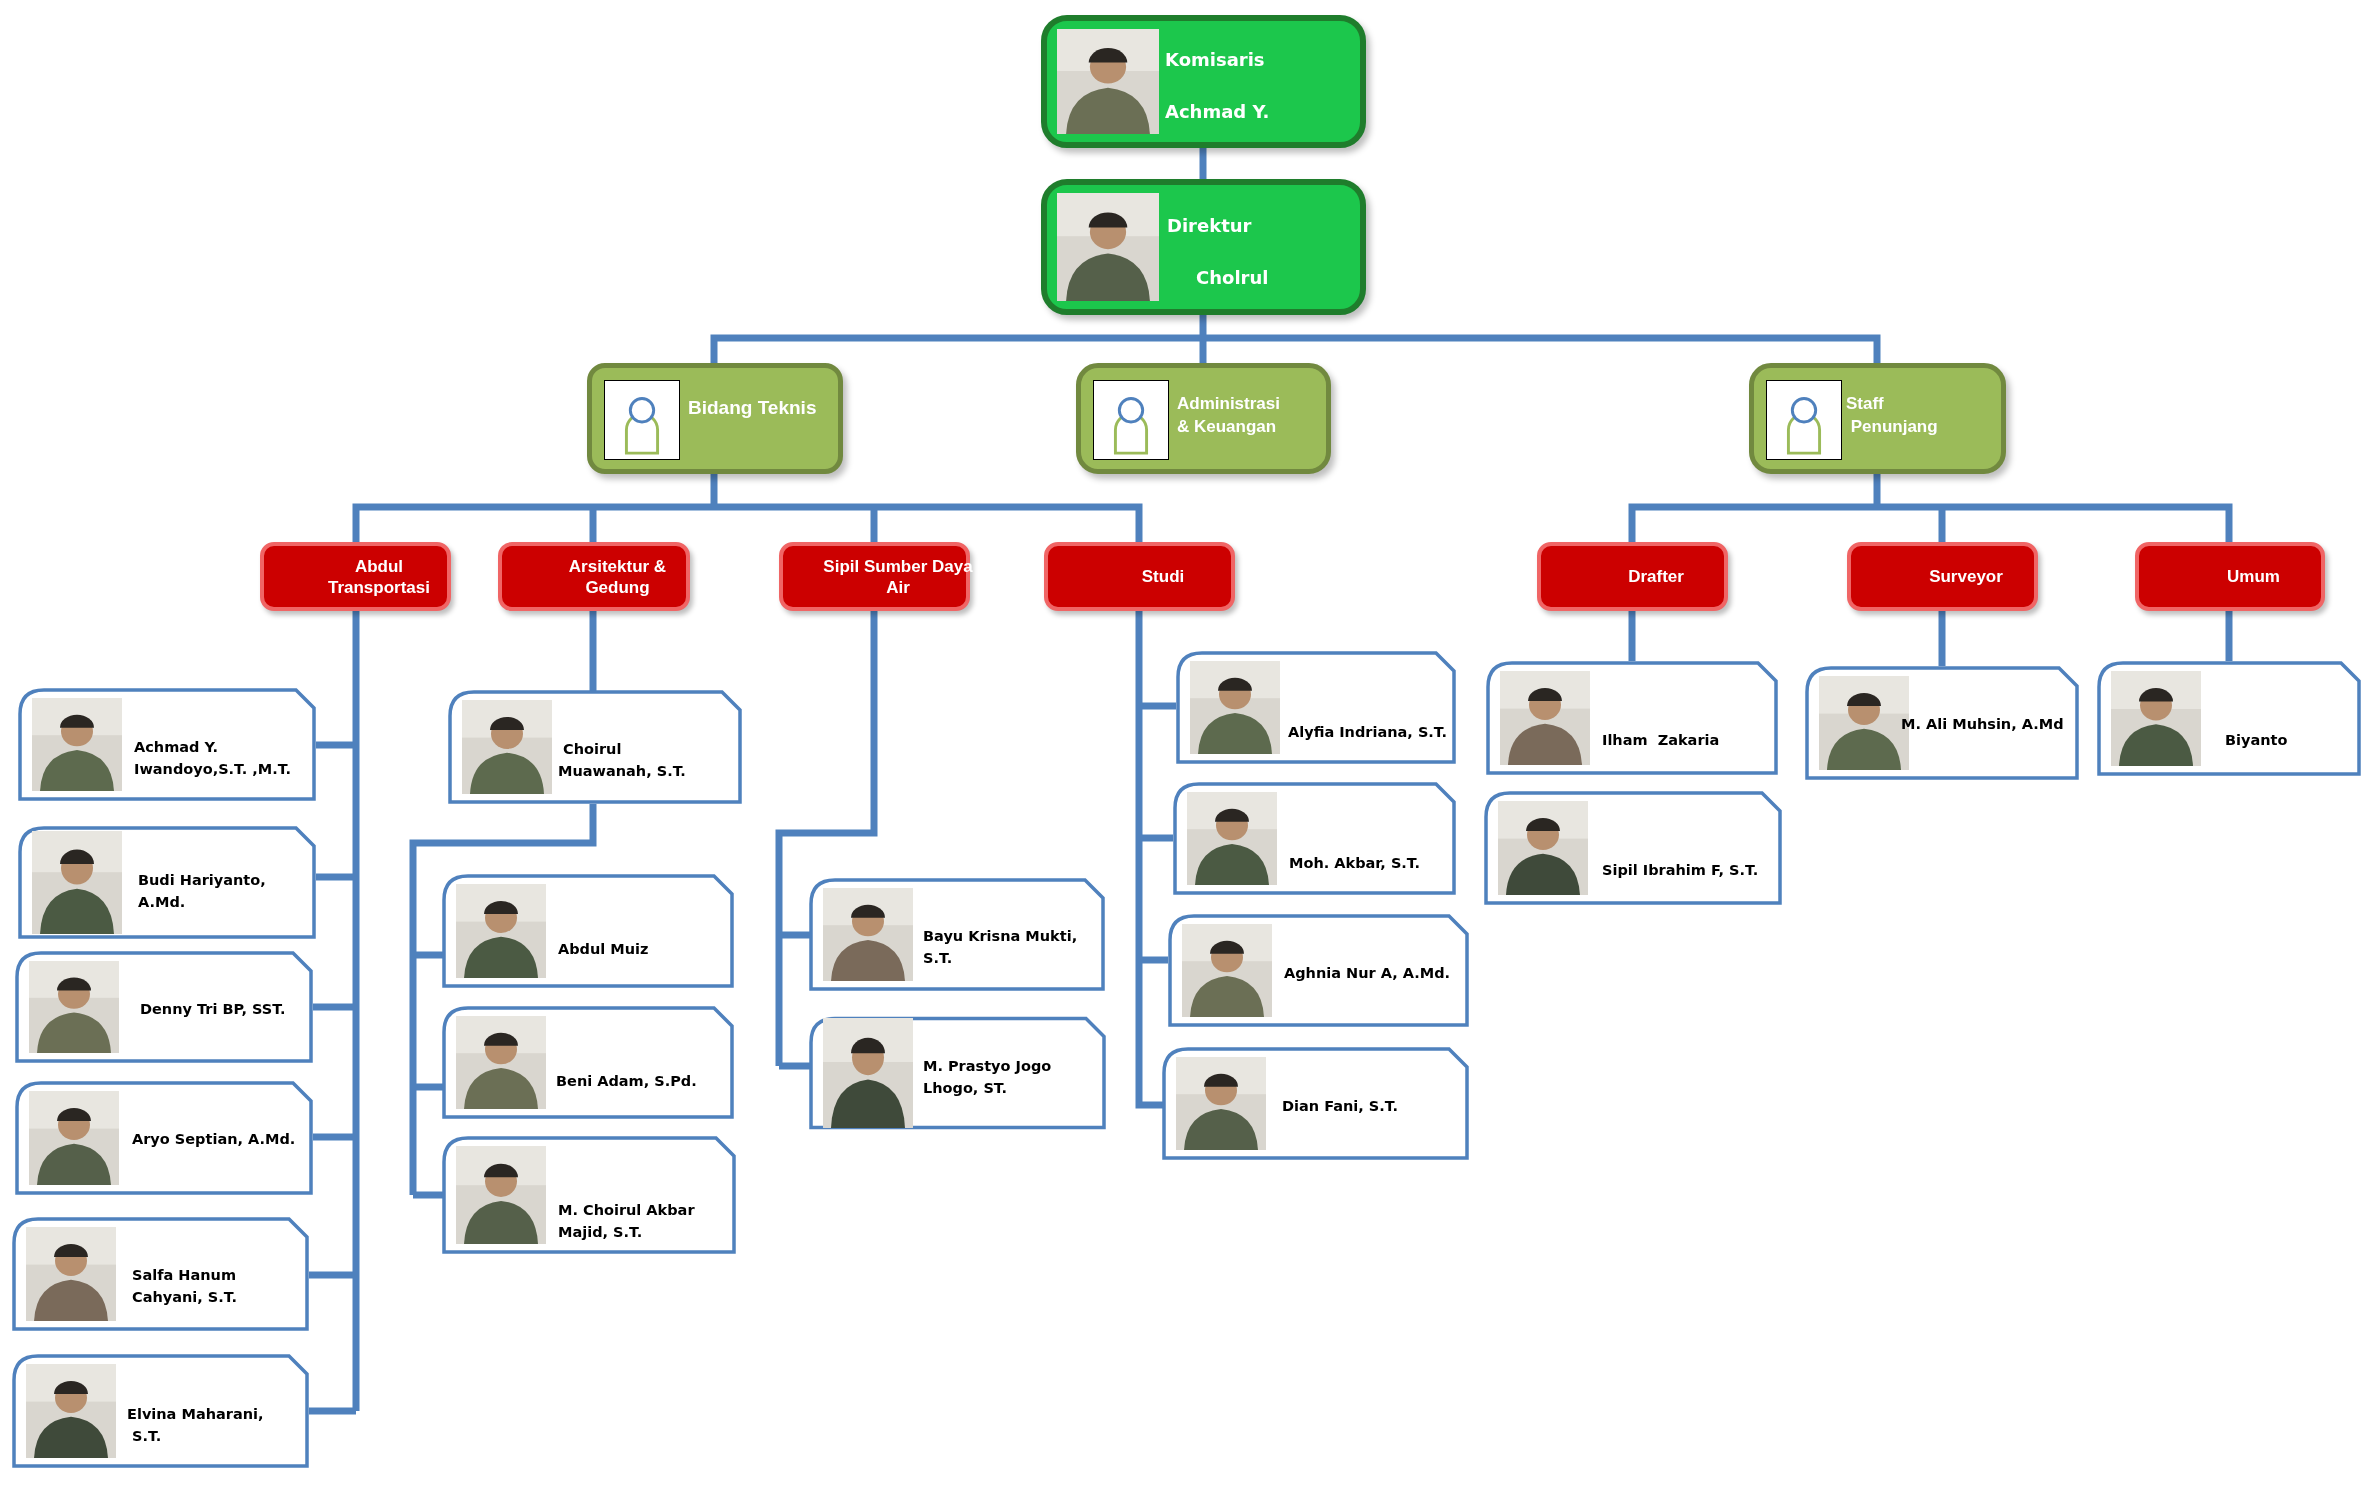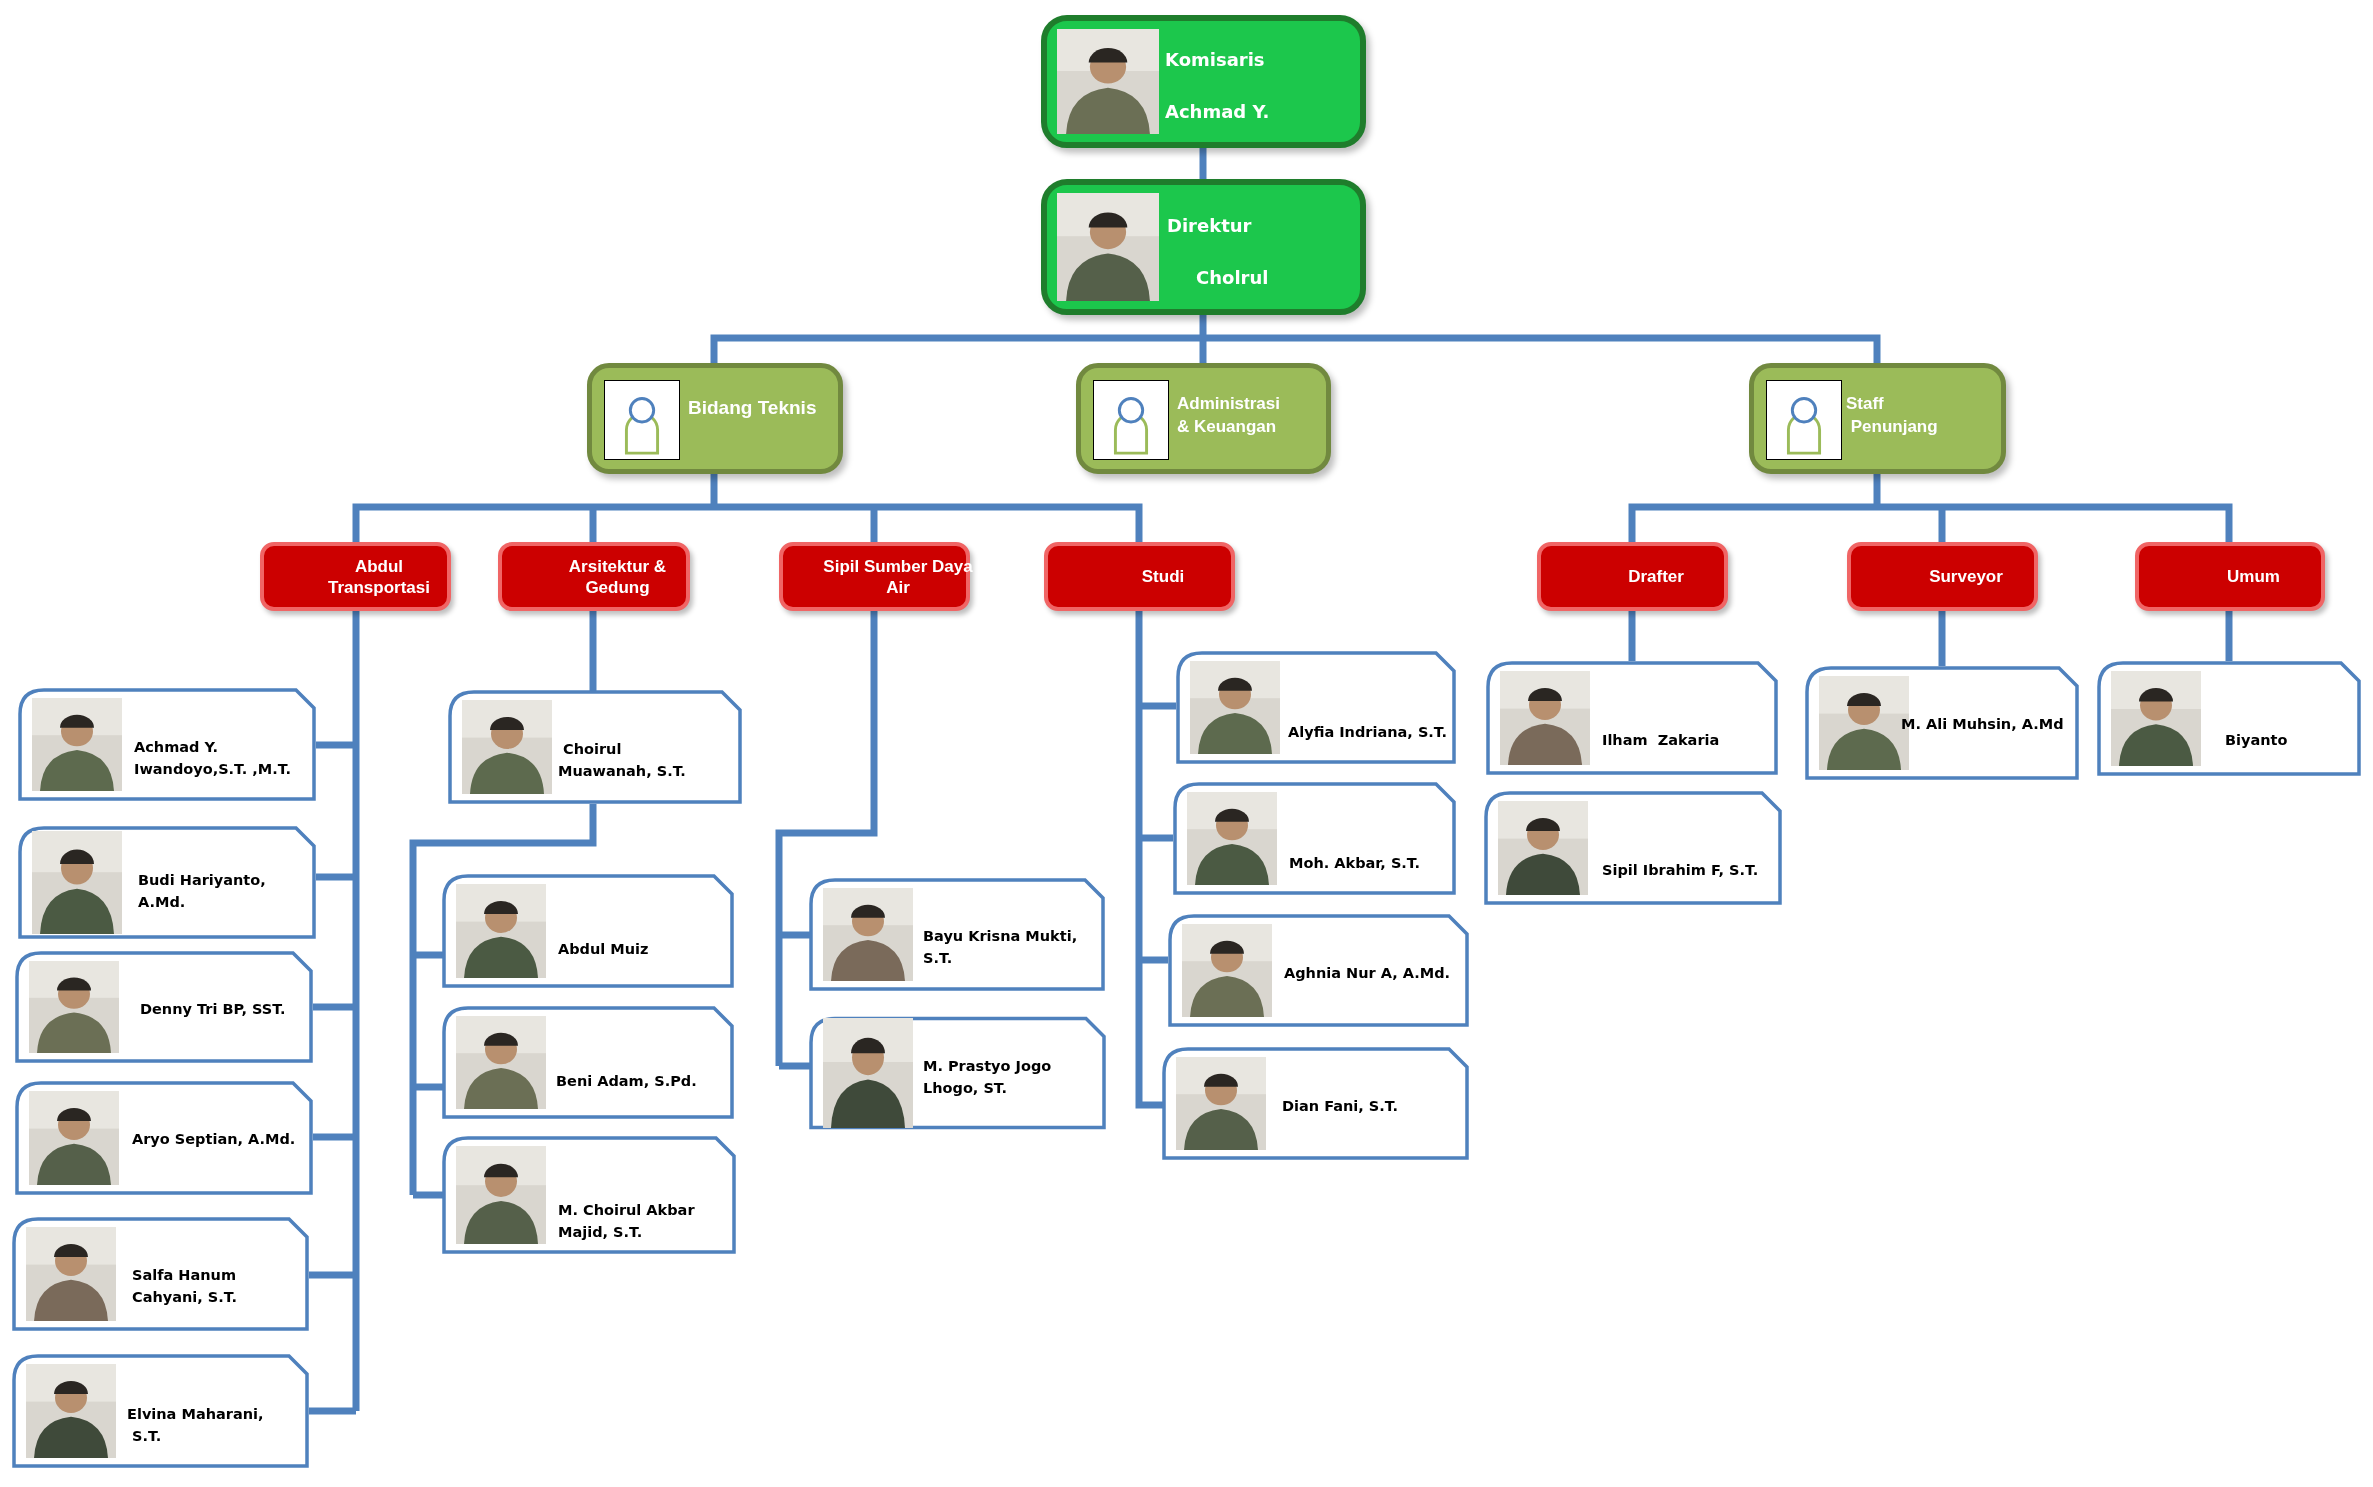--- a/index.html
+++ b/index.html
@@ -70,21 +70,21 @@
         <rect x="0" y="0" width="90" height="40" fill="#e8e6e0"></rect>
         <circle cx="45" cy="36" r="16" fill="#b8906f"></circle>
         <path d="M45 18 a17 14 0 0 1 17 14 h-34 a17 14 0 0 1 17-14z" fill="#2a2622"></path>
         <path d="M8 100 Q10 60 45 56 Q80 60 82 100 Z" fill="#55604a"></path>
       </svg>
     </div>
   <div class="t1" style="top:30px;left:120px;">Direktur</div>
   <div class="t2" style="top:82px;left:122px;margin-left:27px;">Cholrul</div>
 </div>
 
-<div class="box div" style="left:587px;top:363px;width:256px;height:111px;">
+<div class="box div" style="left:587px;top:363px;width:256px;height:111px;border-radius:18px;">
   <div class="ph"><svg viewBox="0 0 76 80" width="100%" height="100%">
         <path d="M22 74 V50 a16 16 0 0 1 32 0 V74 Z" fill="none" stroke="#9bbb59" stroke-width="3"></path>
         <circle cx="38" cy="30" r="12" fill="#fff" stroke="#4f81bd" stroke-width="3"></circle>
       </svg></div>
   <div class="lbl" style="top:28px;">Bidang Teknis</div>
 </div>
 <div class="box div" style="left:1076px;top:363px;width:255px;height:111px;">
   <div class="ph"><svg viewBox="0 0 76 80" width="100%" height="100%">
         <path d="M22 74 V50 a16 16 0 0 1 32 0 V74 Z" fill="none" stroke="#9bbb59" stroke-width="3"></path>
         <circle cx="38" cy="30" r="12" fill="#fff" stroke="#4f81bd" stroke-width="3"></circle>

